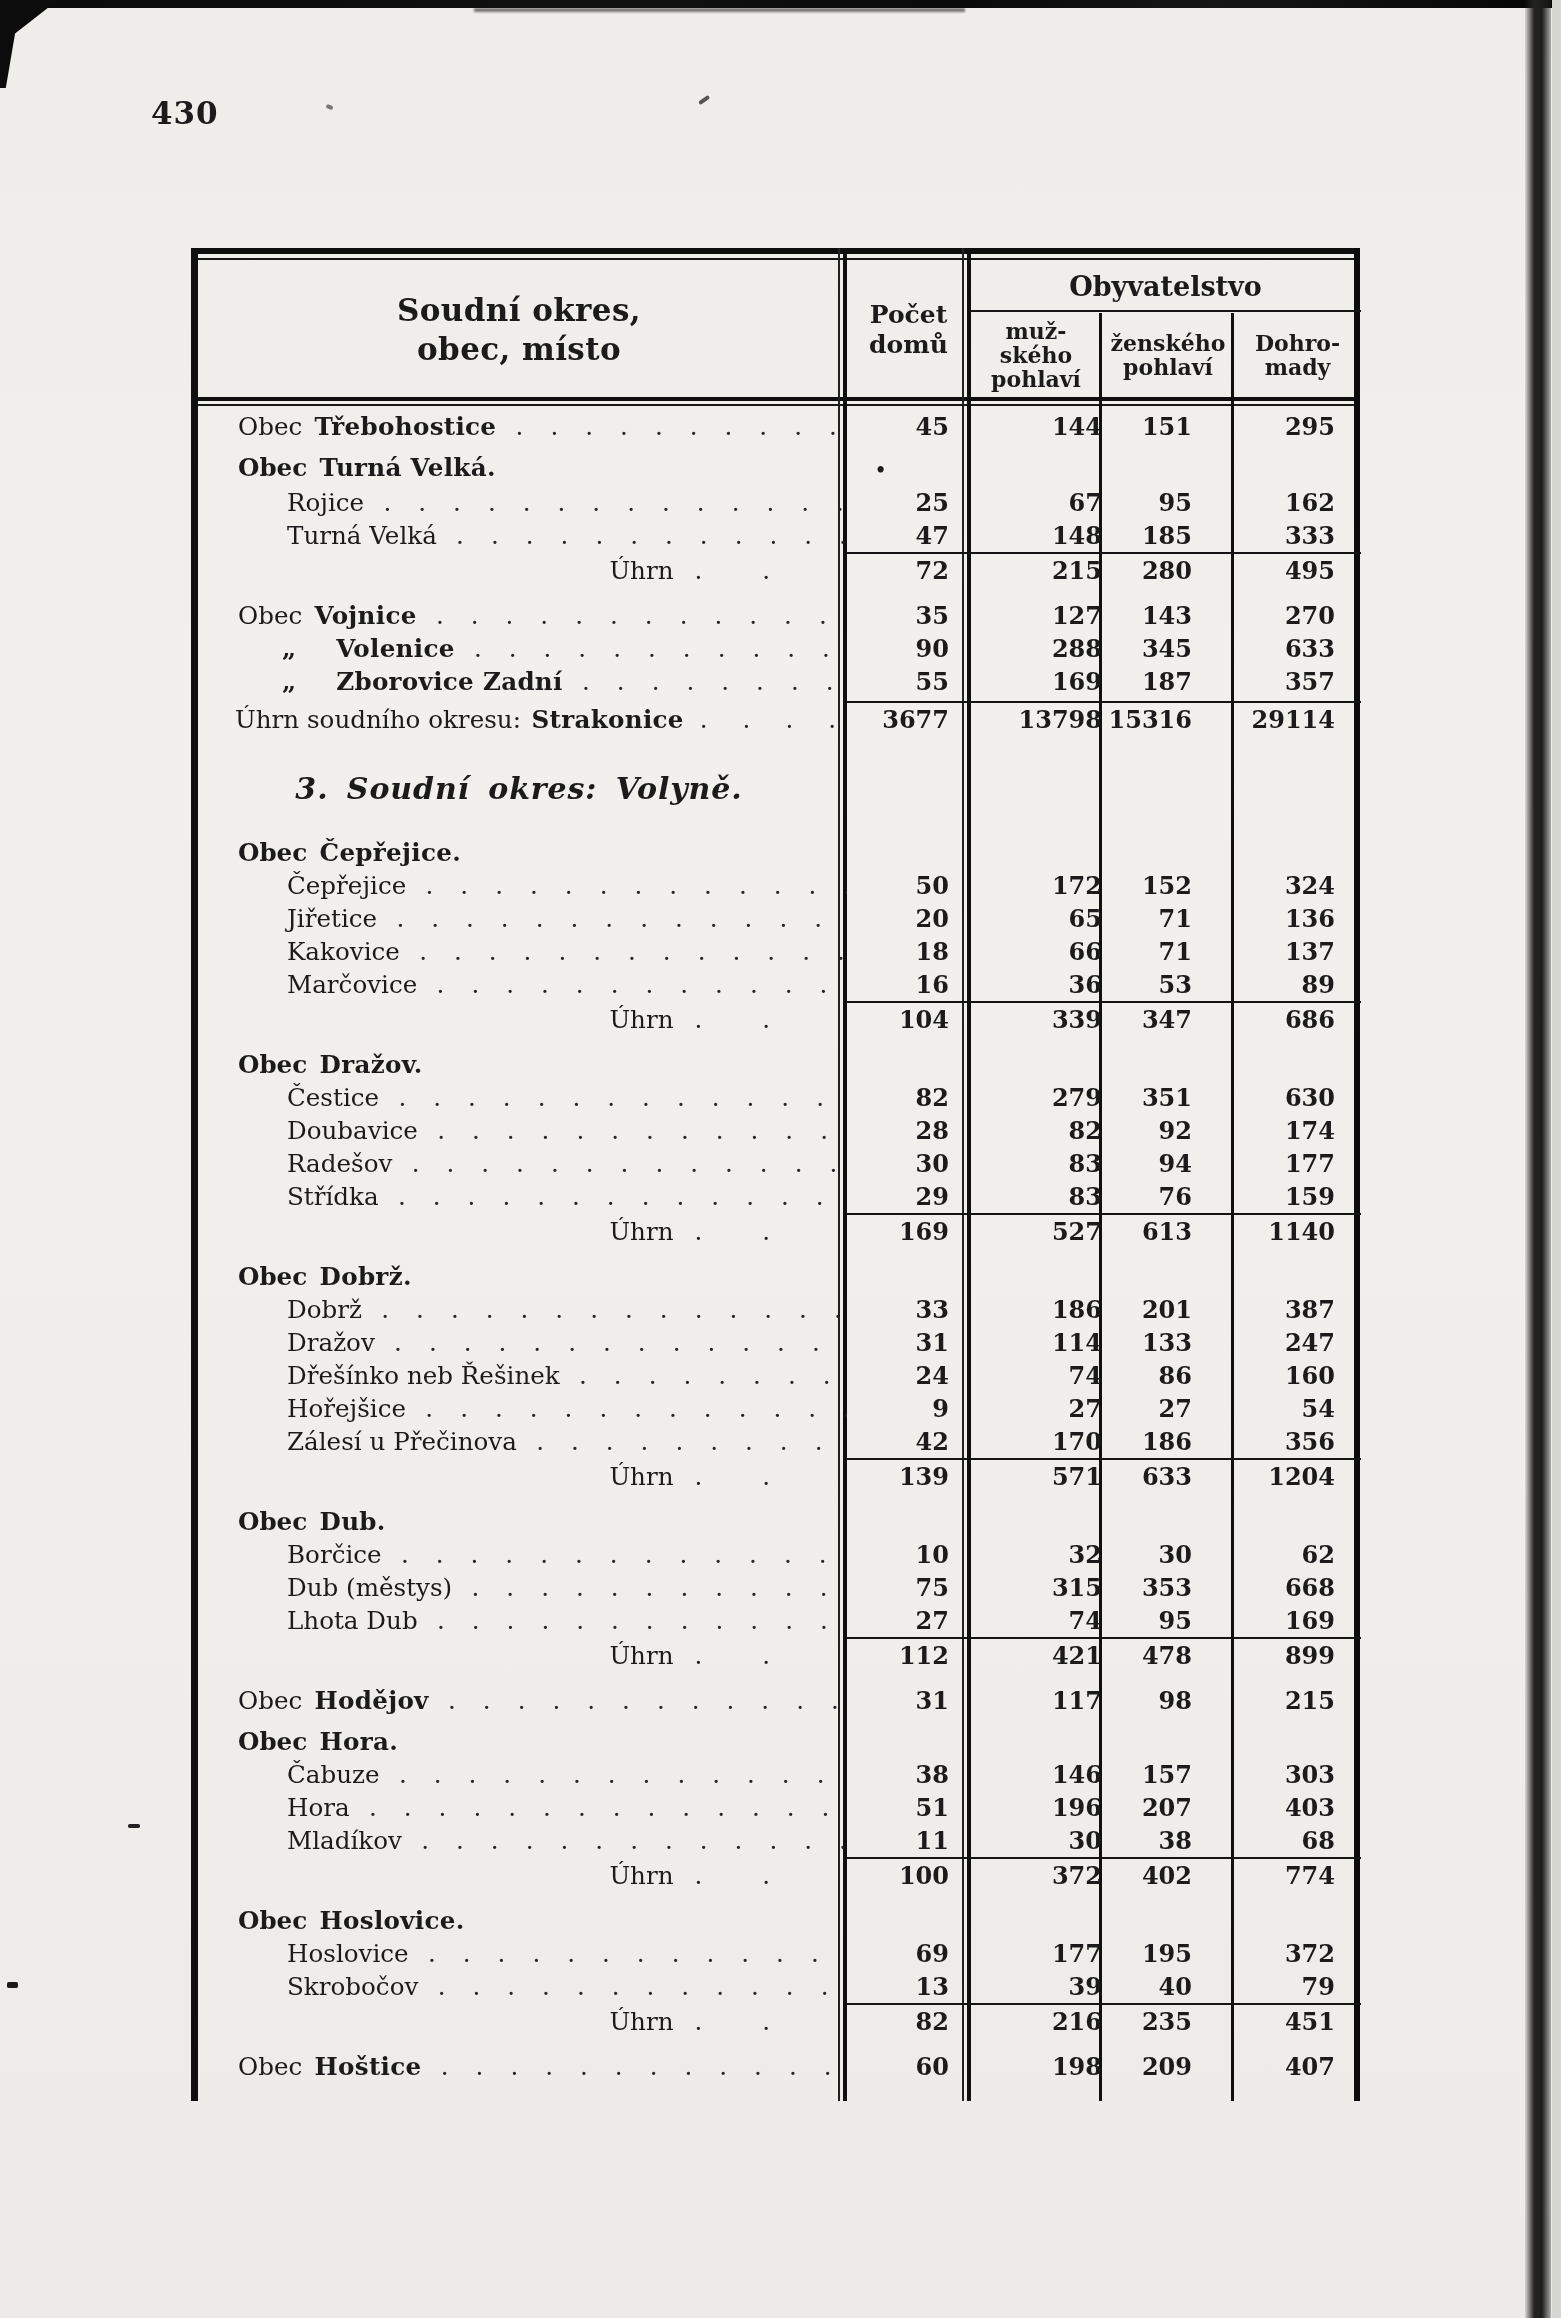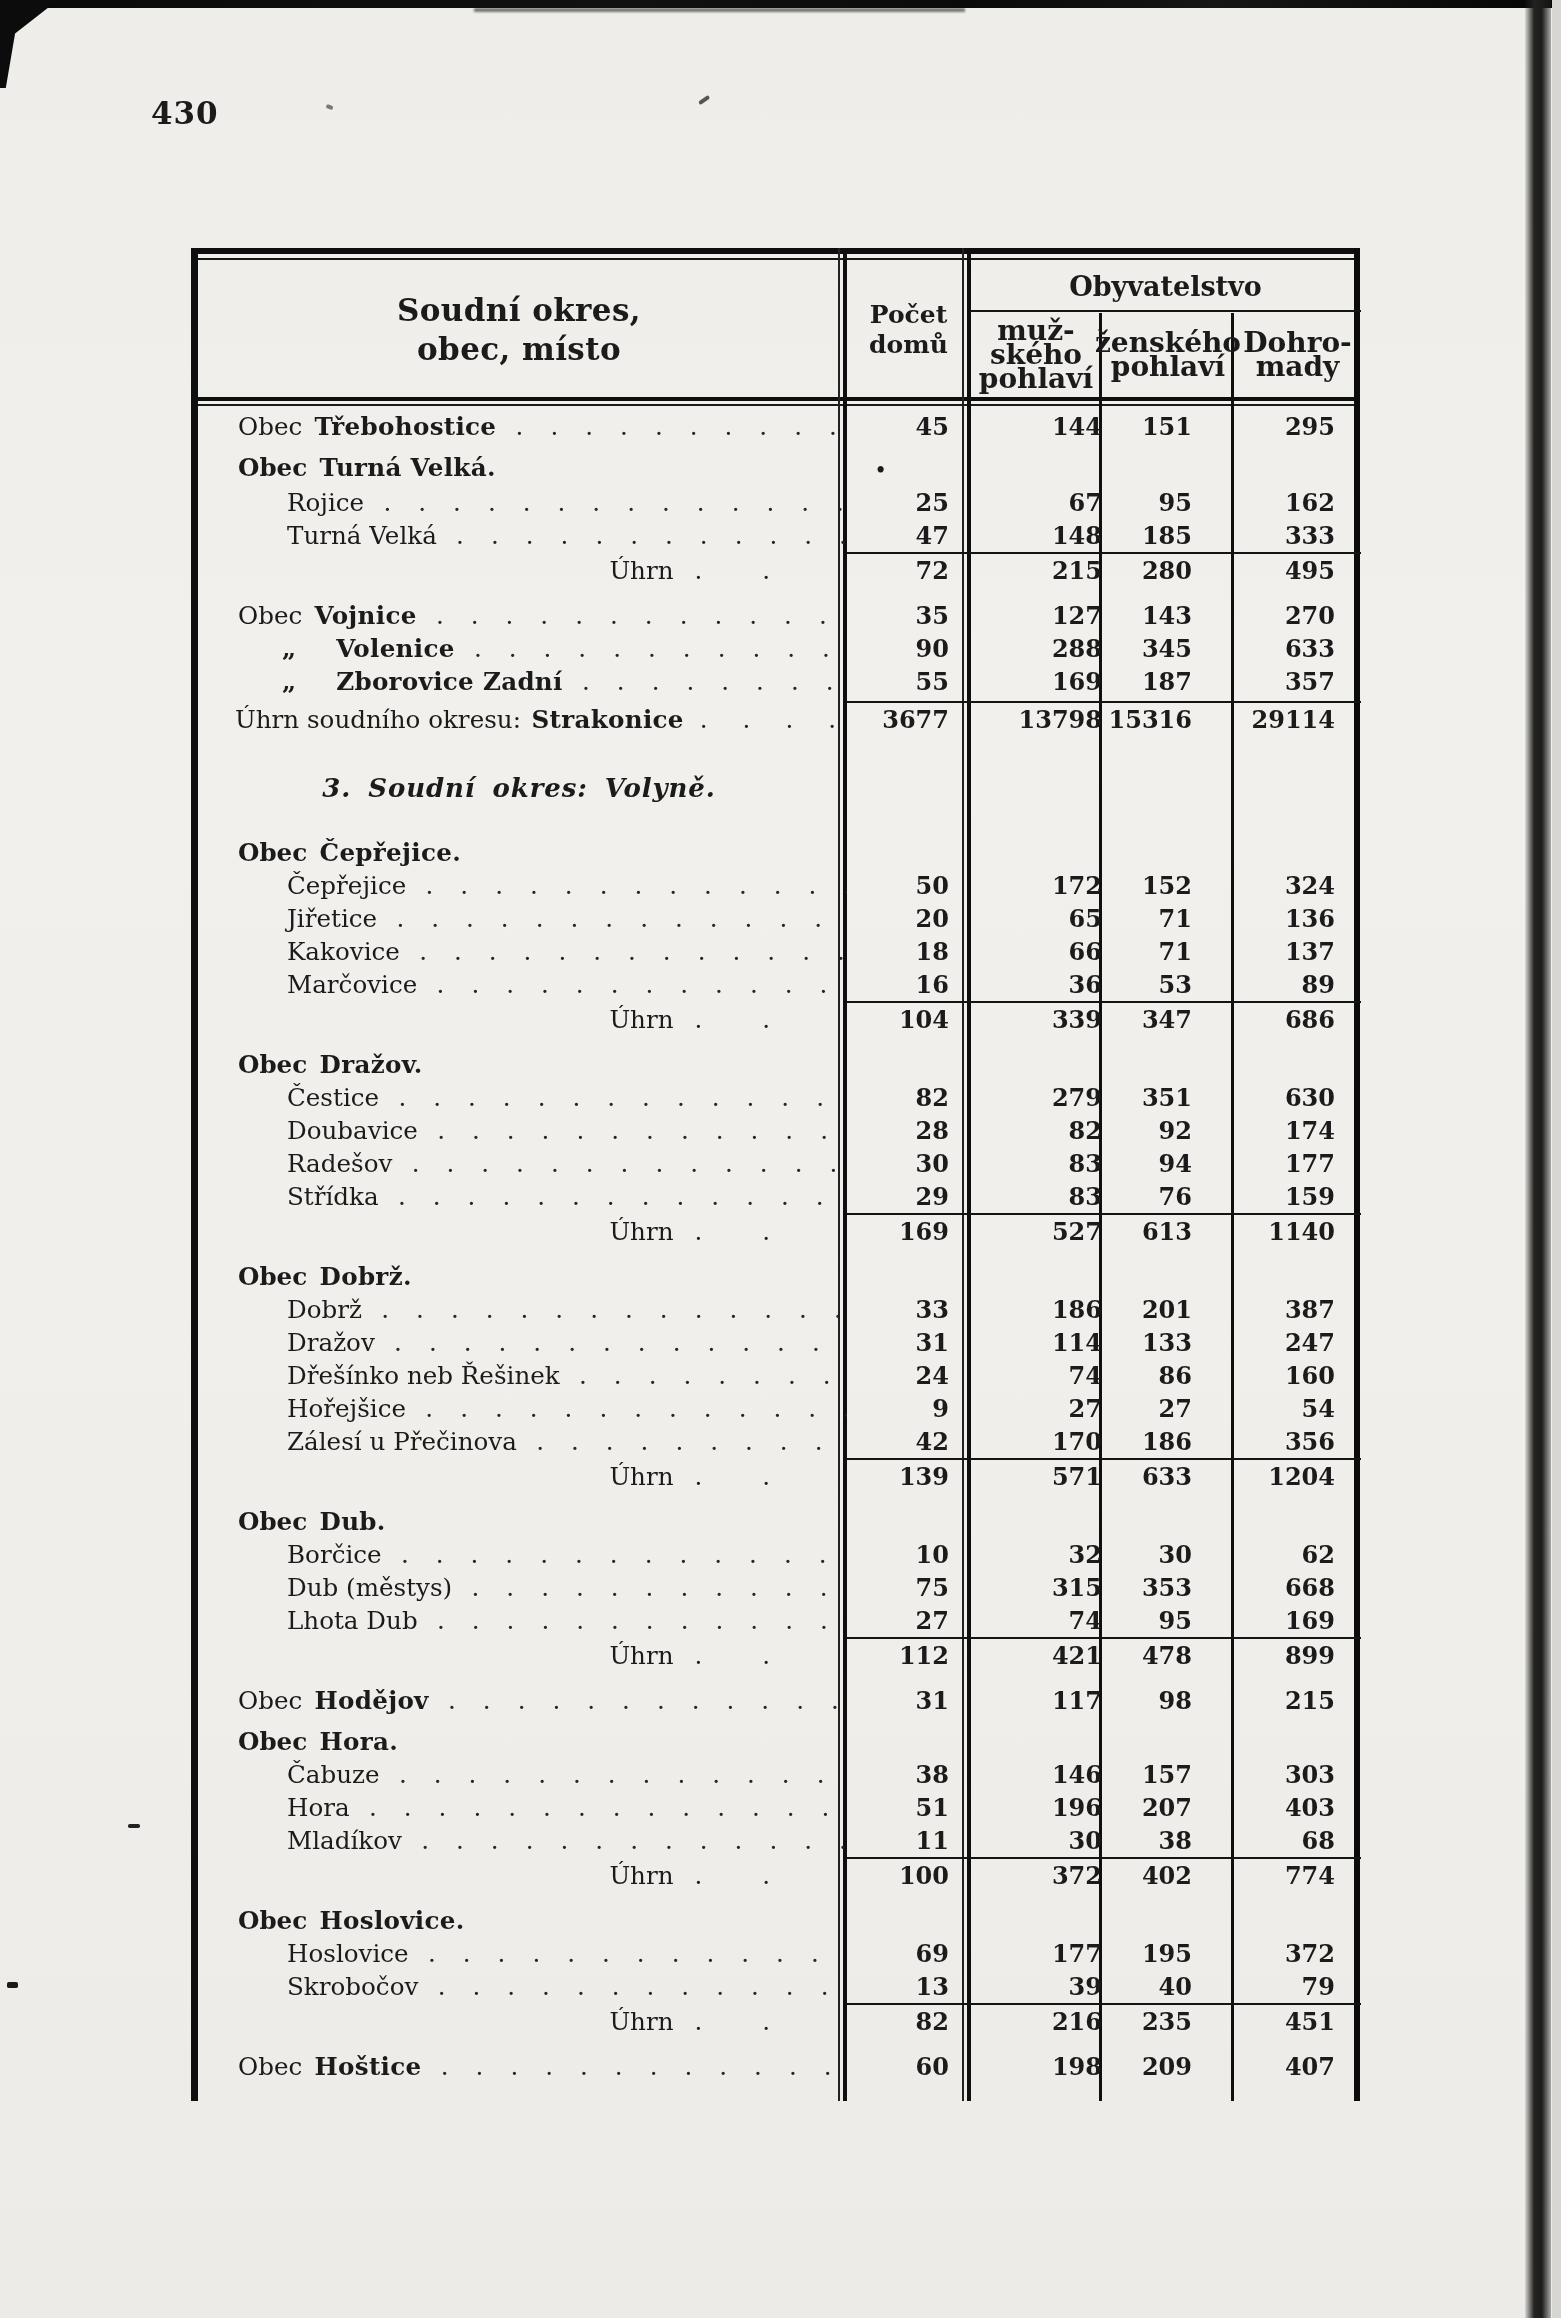--- a/index.html
+++ b/index.html
@@ -47,21 +47,21 @@
   
   .thead{position:absolute;left:0;top:14px;width:1169px;height:135px;
     display:grid;grid-template-columns:656px 123px 391px;}
   .th{display:flex;flex-direction:column;align-items:center;justify-content:center;text-align:center;}
   .th-okres{font-size:31px;font-weight:700;line-height:39px;letter-spacing:0.4px;}
   .th-pocet{font-size:25px;font-weight:700;line-height:30px;}
   .th-right{display:flex;flex-direction:column;}
   .th-obyv{height:48px;display:flex;align-items:center;justify-content:center;
     font-size:27px;font-weight:700;border-bottom:2.6px solid #141414;}
   .th-sub{flex:1;display:grid;grid-template-columns:132px 132px 127px;}
-  .th-sub .th{font-size:28px;font-weight:700;line-height:24px;}
+  .th-sub .th{font-size:22px;font-weight:700;line-height:24px;}
 
   
   .tbody{position:absolute;left:0;top:160px;width:1217px;}
   .row{display:grid;grid-template-columns:656px 123px 132px 132px 127px;
     align-items:baseline;min-height:33px;font-size:24.6px;line-height:33px;}
   .cell{overflow:hidden;}
   .c-name{display:flex;align-items:baseline;white-space:nowrap;padding-left:47px;box-sizing:border-box;}
   .c-num{text-align:right;font-weight:700;font-size:24px;}
   .c-pocet{padding-right:21px;}
   .c-muz{}
@@ -79,21 +79,21 @@
   .r-group{font-weight:700;}
   .r-uhrn{min-height:39px;}
   .r-uhrn .c-name{justify-content:flex-end;padding-right:51px;}
   .udots{margin-left:21px;letter-spacing:26px;font-weight:400;}
   .r-uhrn_okres{min-height:39px;margin-top:3.5px;}
   .r-uhrn_okres .c-name{padding-left:44px;}
   .r-uhrn_okres .leader{letter-spacing:35px;margin-left:16px;}
   .r-uhrn_okres b{margin-left:10.5px;}
   .marker{text-align:center;font-size:17.6px;padding-right:56px;font-weight:700;}
   .r-section{display:block;min-height:88px;}
-  .section-text{width:656px;text-align:center;font-size:26px;font-style:italic;font-weight:700;
+  .section-text{width:656px;text-align:center;font-size:30px;font-style:italic;font-weight:700;
     padding-top:32px;letter-spacing:0.9px;word-spacing:7px;}
 </style>
 </head>
 <body>
 
 <div class="page">
 
   <div class="art-top-bar"></div>
   <div class="art-top-bar2"></div>
   <div class="art-corner"></div>

